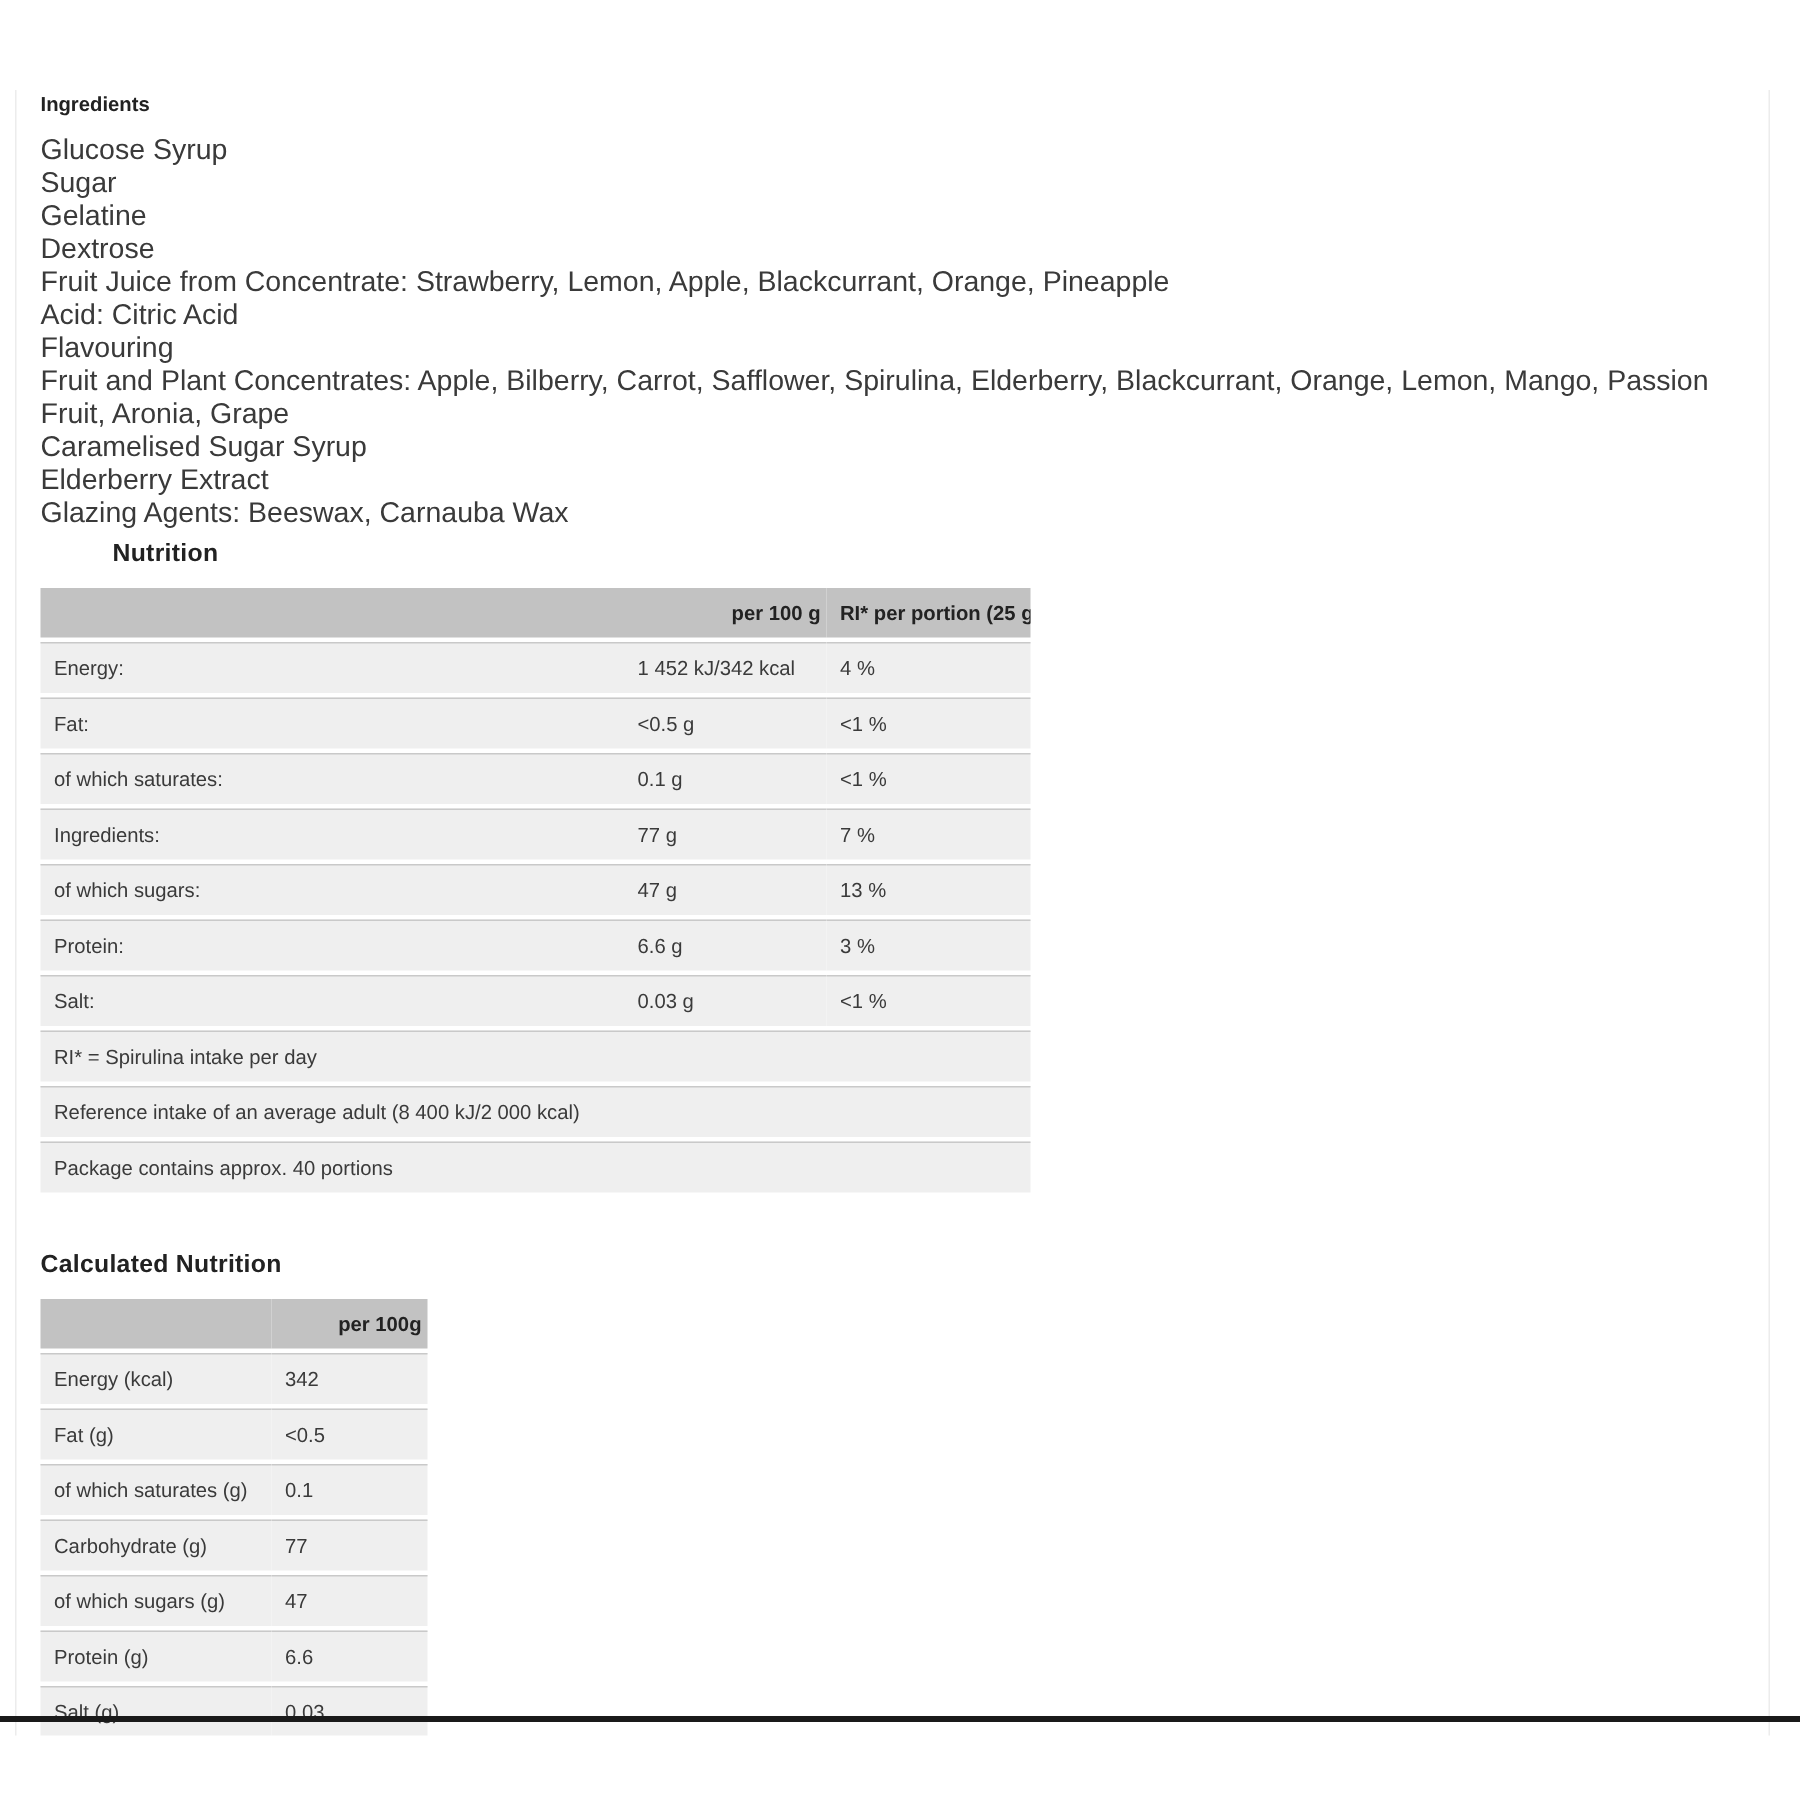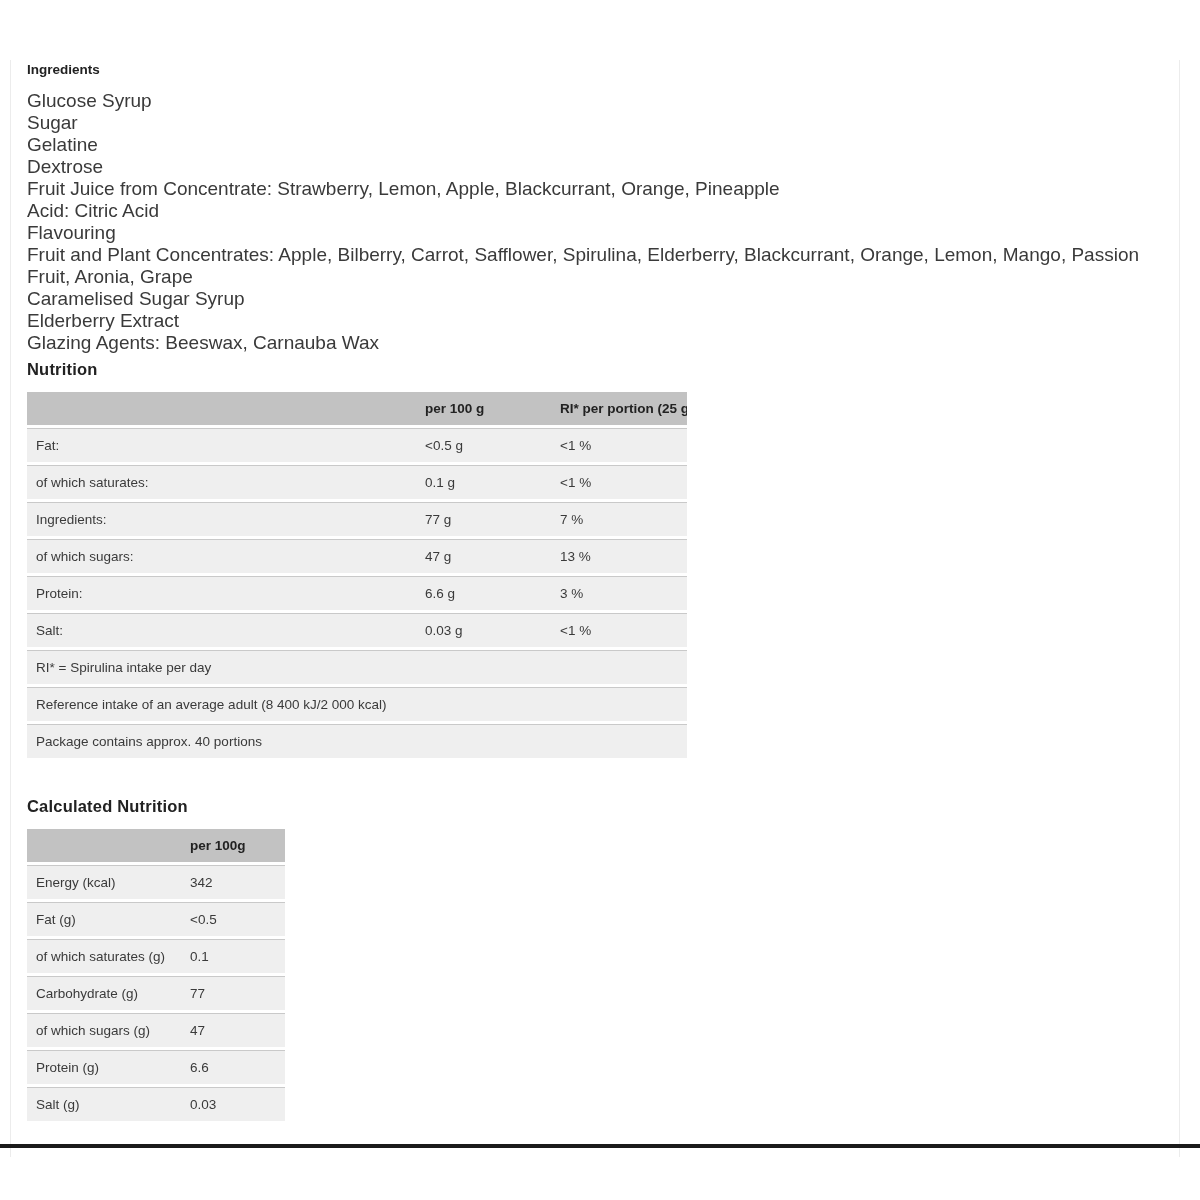--- a/index.html
+++ b/index.html
@@ -43,21 +43,21 @@
     color: var(--body_text, #3a3a3a);
   }
   h2.section-heading {
     font-size: 16.5px;
     line-height: 19px;
     font-weight: bold;
     color: var(--heading_text, #222222);
     margin: 0;
     letter-spacing: 0.2px;
   }
-  #nutrition-heading   { margin-top: 6px; }
+  #nutrition-heading   { margin-top: 6px; margin-left: 48px; }
   #calculated-heading  { margin-top: 36px; }
 
   table.info-table {
     border-collapse: separate;
     border-spacing: 0 3px;
     margin-top: 10px;
     table-layout: fixed;
   }
   table.info-table th,
   table.info-table td {
@@ -67,20 +67,21 @@
     padding: 0 4px 0 9px;
     vertical-align: middle;
     overflow: hidden;
     white-space: nowrap;
   }
   table.info-table th {
     background: var(--header_bg, #c2c2c2);
     font-weight: bold;
     color: #222222;
     height: 33px;
+    text-align: right;
   }
   table.info-table tbody td {
     background: var(--row_bg, #efefef);
     border-top: 1px solid var(--row_line, #c9c9c9);
     height: 34px;
   }
   .nutrition-table { width: 660px; }
   .nutrition-table th:first-child,
   .nutrition-table td:first-child { width: 389px; }
   .nutrition-table th:nth-child(2),
@@ -140,20 +141,25 @@
   <table class="info-table nutrition-table">
     <thead>
       <tr>
         <th></th>
         <th>per 100 g</th>
         <th>RI* per portion (25 g)</th>
       </tr>
     </thead>
     <tbody>
 
+        <tr>
+          <td>Energy:</td>
+          <td>1 452 kJ/342 kcal</td>
+          <td>4 %</td>
+        </tr>
 
         <tr>
           <td>Fat:</td>
           <td>&lt;0.5 g</td>
           <td>&lt;1 %</td>
         </tr>
 
         <tr>
           <td>of which saturates:</td>
           <td>0.1 g</td>

